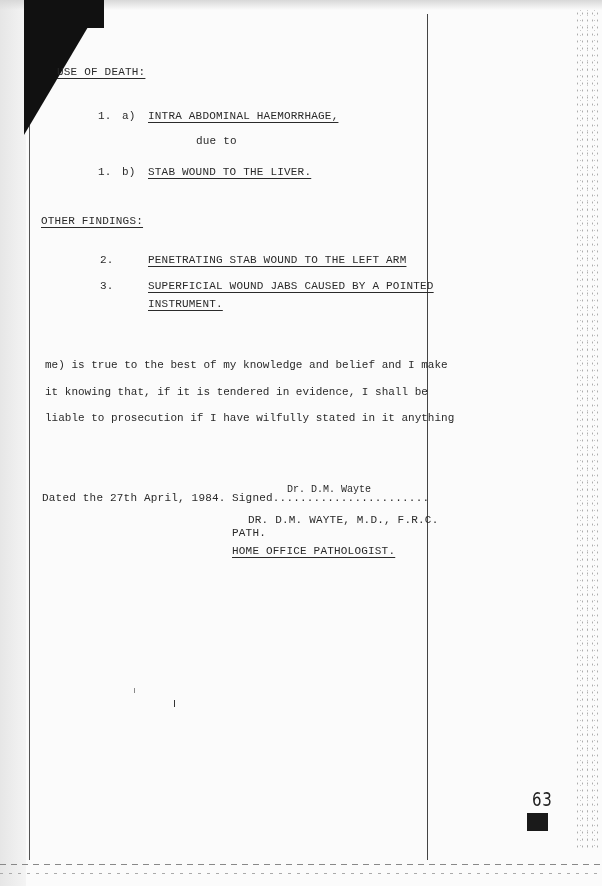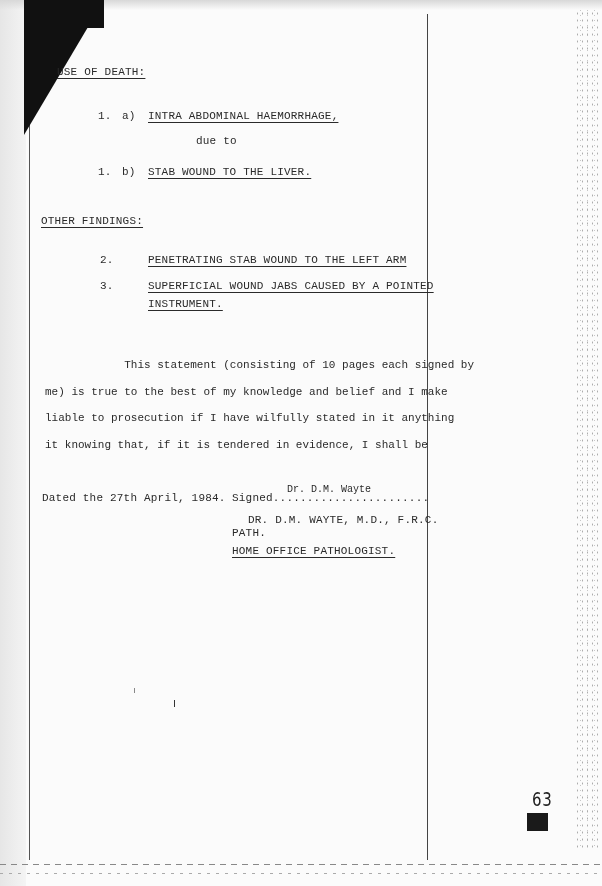--- a/index.html
+++ b/index.html
@@ -54,24 +54,23 @@
 <div class="t u" style="left:41px;top:215px;text-align:center;">OTHER FINDINGS:</div>
 
 <div class="t" style="left:100px;top:254px;">2.</div>
 <div class="t u" style="left:148px;top:254px;">PENETRATING STAB WOUND TO THE LEFT ARM</div>
 
 <div class="t" style="left:100px;top:280px;">3.</div>
 <div class="t u" style="left:148px;top:280px;">SUPERFICIAL WOUND JABS CAUSED BY A POINTED</div>
 <div class="t u" style="left:148px;top:298px;text-align:right;">INSTRUMENT.</div>
 
 <div class="para">
-  <span class="line" style="white-space:pre;">            This statement (consisting of 10 pages each signed by</span>
   <span class="line">me) is true to the best of my knowledge and belief and I make</span>
+  <span class="line">it knowing that, if it is tendered in evidence, I shall be</span>
   <span class="line">liable to prosecution if I have wilfully stated in it anything</span>
-  <span class="line">it knowing that, if it is tendered in evidence, I shall be</span>
 </div>
 
 <div class="t" style="left:42px;top:492px;">Dated the 27th April, 1984.</div>
 <div class="t" style="left:232px;top:492px;">Signed.......................</div>
 <div class="sig-script" style="left:287px;top:484px;">Dr. D.M. Wayte</div>
 <div class="t" style="left:232px;top:514px;padding-left:16px;">DR. D.M. WAYTE, M.D., F.R.C.</div>
 <div class="t" style="left:232px;top:527px;">PATH.</div>
 <div class="t u" style="left:232px;top:545px;">HOME OFFICE PATHOLOGIST.</div>
 
 <div class="mark" style="left:134px;top:688px;height:5px;background:#888;"></div>

